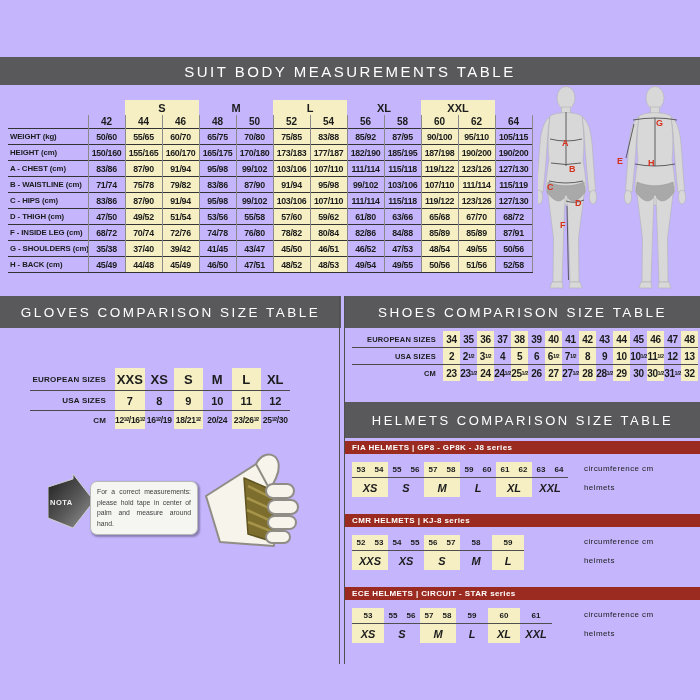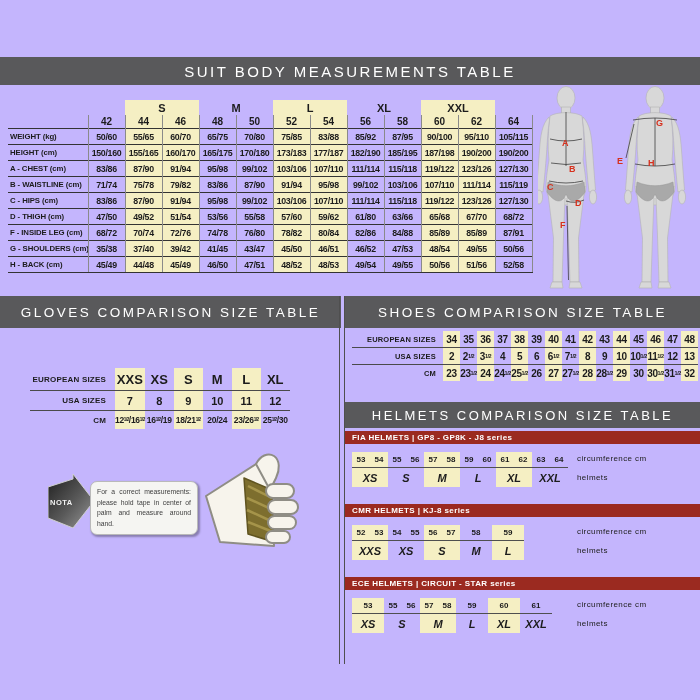--- a/index.html
+++ b/index.html
@@ -58,29 +58,29 @@
   #shoes-table tr td{height:16px;}
   #shoes-table tr:nth-child(1) td,#shoes-table tr:nth-child(2) td{border-bottom:1px solid #4a4a4a;}
 
   .fr{font-size:0.55em; vertical-align:0.35em; letter-spacing:-0.5px;}
 
   
   .divider{position:absolute; left:339px; top:296px; height:368px; width:4px; border-left:1px solid #4f4f4f; border-right:1px solid #4f4f4f;}
 
   
   #helmets-panel{position:absolute; left:345px; top:402px; width:355px;}
-  .helmets-bar{position:relative; height:26px; background:var(--bar); color:#fff; display:flex; align-items:center; justify-content:center; font-size:13px; letter-spacing:2.5px; margin-bottom:3px;}
+  .helmets-bar{position:relative; height:36px; background:var(--bar); color:#fff; display:flex; align-items:center; justify-content:center; font-size:13px; letter-spacing:2.5px; margin-bottom:3px;}
   .hsec{margin-bottom:8px;}
   .redbar{height:13px; background:var(--red); color:#fff; font-size:8px; font-weight:700; line-height:13px; padding-left:7px; letter-spacing:0.4px;}
   .hbody{position:relative; padding:8px 0 9px 7px;}
   .hcells{display:flex;align-items:center;}
   .hgrp .hcircs{display:flex; height:15px; border-bottom:1px solid #4f4f4f; align-items:center;}
   .hgrp .hcircs span{flex:1; font-size:8px; font-weight:700; text-align:center;}
   .hgrp .hsize{height:18px; display:flex; align-items:center; justify-content:center; font-size:11px; font-weight:700; font-style:italic; padding-top:1px;}
-  .hlabels{position:absolute; left:232px; top:8px; font-size:8px; letter-spacing:0.4px; color:#222;}
+  .hlabels{position:absolute; left:239px; top:8px; font-size:8px; letter-spacing:0.4px; color:#222;}
   .hlab1{height:16px; line-height:14px;}
   .hlab2{height:18px; line-height:19px;}
 
   
   #nota-arrow{position:absolute; left:48px; top:474px;}
   #note-bubble{position:absolute; left:90px; top:481px; width:94px; border:1px solid #b9b9b9; border-radius:7px; background:#f5f5f2; box-shadow:1.5px 1.5px 2px rgba(0,0,0,.3); padding:5px 6px; font-size:6.8px; line-height:1.55; text-align:justify; color:#3e3e3e;}
   #hand-figure{position:absolute; left:200px; top:450px;}
 </style>
 </head>
 <body>

